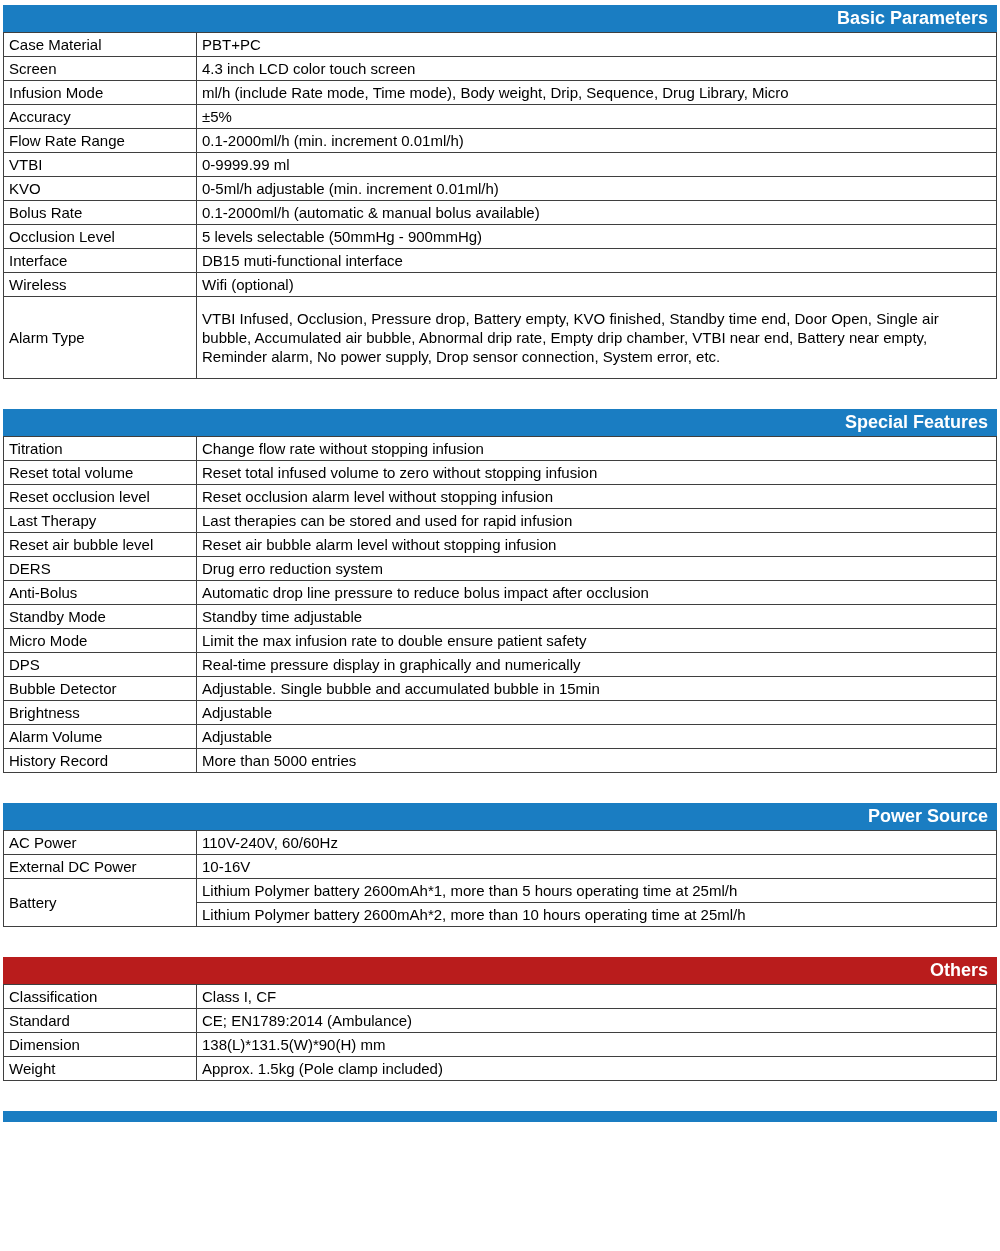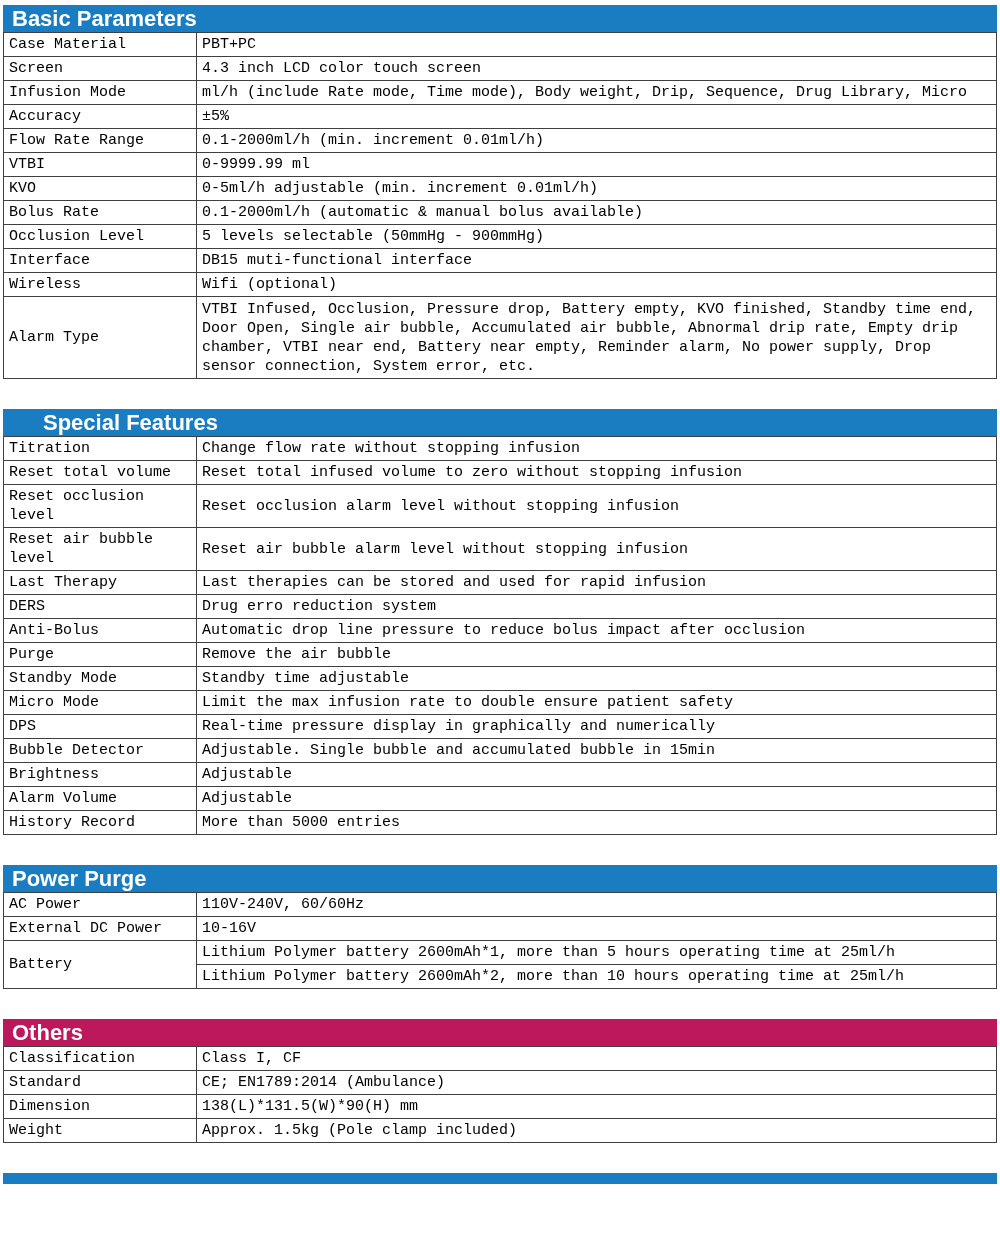--- a/index.html
+++ b/index.html
@@ -15,29 +15,29 @@
     width: 1000px;
     padding: 5px 3px 0 3px;
   }
   .section {
     margin-bottom: 30px;
   }
   .section-header {
     background: #1a7dc2;
     color: #ffffff;
     font-weight: bold;
-    font-size: 22px;
+    font-size: 18px;
     line-height: 21px;
     padding: 3px 9px;
+    text-align: right;
   }
   table.spec {
     width: 100%;
     border-collapse: collapse;
     table-layout: fixed;
-    font-family: Liberation Mono, monospace;
   }
   table.spec td {
     border: 1px solid #3f3f3f;
     padding: 2px 5px;
     height: 24px;
     vertical-align: middle;
     line-height: 19px;
     overflow: hidden;
   }
   td.label-cell { }
@@ -128,40 +128,36 @@
             </tr>
             <tr>
               <td class="label-cell">Reset total volume</td>
               <td class="value-cell">Reset total infused volume to zero without stopping infusion</td>
             </tr>
             <tr>
               <td class="label-cell">Reset occlusion level</td>
               <td class="value-cell">Reset occlusion alarm level without stopping infusion</td>
             </tr>
             <tr>
+              <td class="label-cell">Last Therapy</td>
+              <td class="value-cell">Last therapies can be stored and used for rapid infusion</td>
+            </tr>
+            <tr>
               <td class="label-cell">Reset air bubble level</td>
               <td class="value-cell">Reset air bubble alarm level without stopping infusion</td>
             </tr>
             <tr>
-              <td class="label-cell">Last Therapy</td>
-              <td class="value-cell">Last therapies can be stored and used for rapid infusion</td>
-            </tr>
-            <tr>
               <td class="label-cell">DERS</td>
               <td class="value-cell">Drug erro reduction system</td>
             </tr>
             <tr>
               <td class="label-cell">Anti-Bolus</td>
               <td class="value-cell">Automatic drop line pressure to reduce bolus impact after occlusion</td>
             </tr>
             <tr>
-              <td class="label-cell">Purge</td>
-              <td class="value-cell">Remove the air bubble</td>
-            </tr>
-            <tr>
               <td class="label-cell">Standby Mode</td>
               <td class="value-cell">Standby time adjustable</td>
             </tr>
             <tr>
               <td class="label-cell">Micro Mode</td>
               <td class="value-cell">Limit the max infusion rate to double ensure patient safety</td>
             </tr>
             <tr>
               <td class="label-cell">DPS</td>
               <td class="value-cell">Real-time pressure display in graphically and numerically</td>
@@ -179,21 +175,21 @@
               <td class="value-cell">Adjustable</td>
             </tr>
             <tr>
               <td class="label-cell">History Record</td>
               <td class="value-cell">More than 5000 entries</td>
             </tr>
           </tbody>
         </table>
       </div>
       <div class="section" id="section-2">
-        <div class="section-header" style="background: rgb(26, 125, 194); color: rgb(255, 255, 255);">Power Purge</div>
+        <div class="section-header" style="background: rgb(26, 125, 194); color: rgb(255, 255, 255);">Power Source</div>
         <table class="spec">
           <colgroup>
             <col style="width: 193px;">
             <col>
           </colgroup>
           <tbody>
             <tr>
               <td class="label-cell">AC Power</td>
               <td class="value-cell">110V-240V, 60/60Hz</td>
             </tr>
@@ -205,21 +201,21 @@
               <td class="label-cell" rowspan="2">Battery</td>
               <td class="value-cell">Lithium Polymer battery 2600mAh*1, more than 5 hours operating time at 25ml/h</td>
             </tr>
             <tr>
               <td class="value-cell">Lithium Polymer battery 2600mAh*2, more than 10 hours operating time at 25ml/h</td>
             </tr>
           </tbody>
         </table>
       </div>
       <div class="section" id="section-3">
-        <div class="section-header" style="background: #be185d; color: rgb(255, 255, 255);">Others</div>
+        <div class="section-header" style="background: #b91c1c; color: rgb(255, 255, 255);">Others</div>
         <table class="spec">
           <colgroup>
             <col style="width: 193px;">
             <col>
           </colgroup>
           <tbody>
             <tr>
               <td class="label-cell">Classification</td>
               <td class="value-cell">Class I, CF</td>
             </tr>

